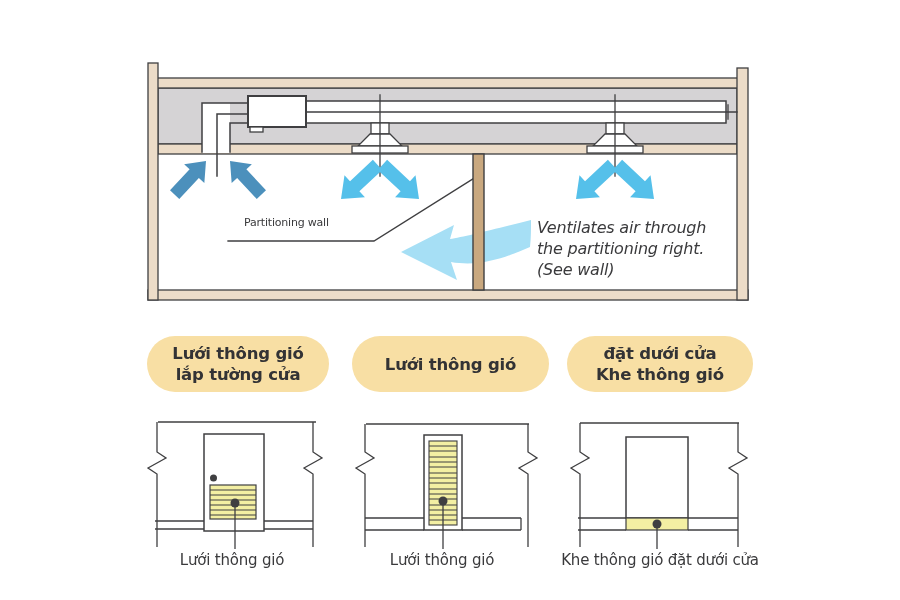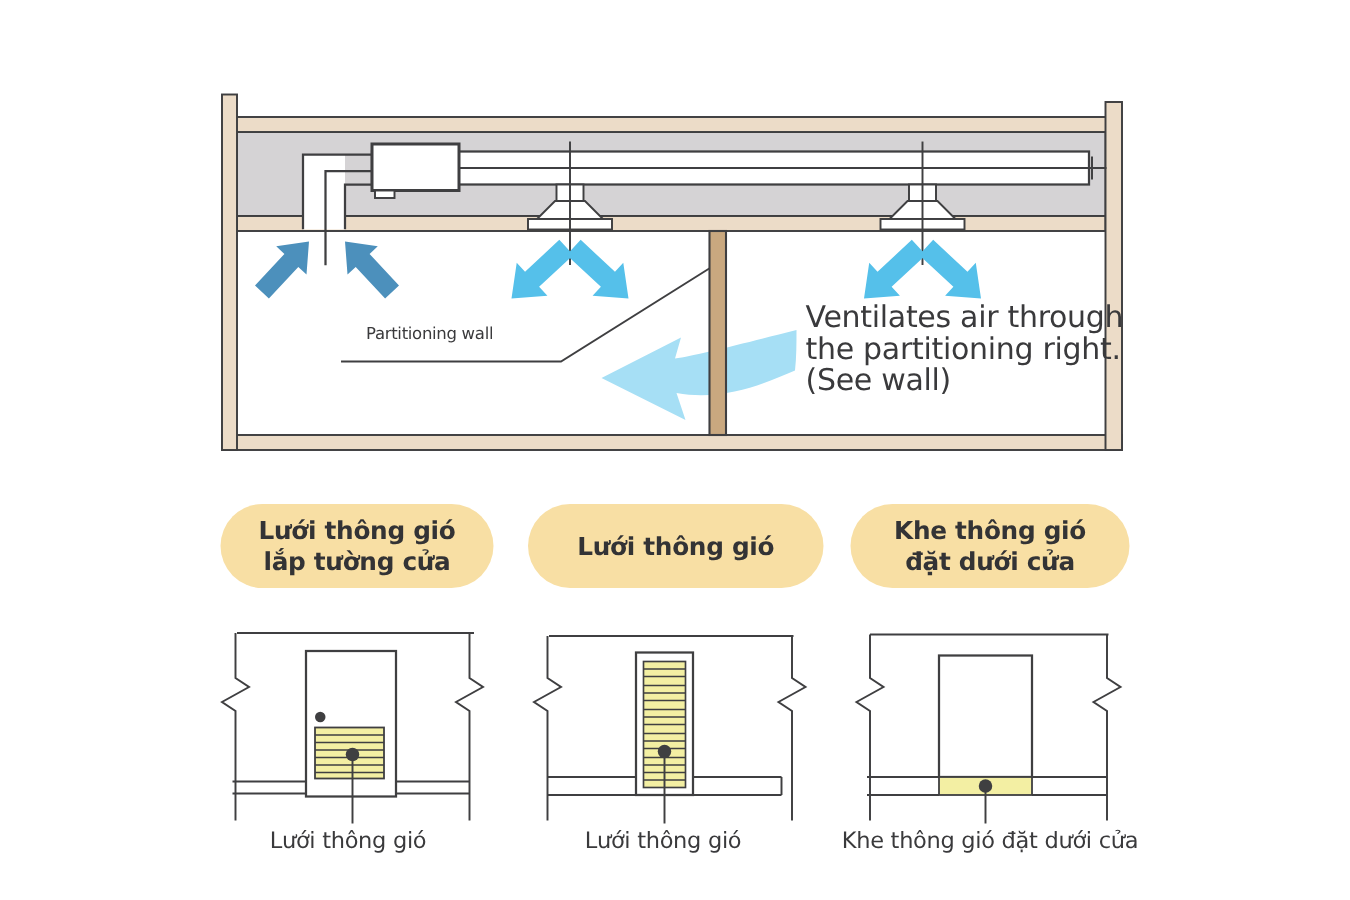--- a/index.html
+++ b/index.html
@@ -6,21 +6,21 @@
     --wall-fill:#ECDCC8; --partition-fill:#C9A87F; --plenum-fill:#D5D3D5;
     --line:#3F3F41; --dark-blue:#4C90BC; --light-blue:#55C0EA; --pale-blue:#A6DFF5;
     --grille-yellow:#F3EFA3; --callout-fill:#F8DFA4; --text:#3A3A3C;
   }
   html,body{margin:0;padding:0;}
   body{background:#fff;font-family:"DejaVu Sans","Liberation Sans",sans-serif;}
   .canvas{position:relative;width:900px;height:600px;background:#ffffff;overflow:hidden;}
   .canvas svg{position:absolute;left:0;top:0;}
   .txt{position:absolute;color:var(--text);}
   .partition-label{left:244px;top:216px;font-size:11px;letter-spacing:-0.2px;}
-  .note{left:537px;top:201px;font-size:20px;line-height:21px;letter-spacing:-0.2px;}
+  .note{left:537px;top:217px;font-size:16px;line-height:21px;letter-spacing:-0.2px;font-style:italic;}
   .pill{position:absolute;top:336px;height:56px;background:var(--callout-fill);
         border-radius:28px;display:flex;flex-direction:column;justify-content:center;
         align-items:center;text-align:center;}
   .pill .pl{font-weight:bold;font-size:16.5px;line-height:21px;color:#333335;letter-spacing:-0.2px;}
   .pill1{left:147px;width:182px;}
   .pill2{left:352px;width:197px;}
   .pill3{left:567px;width:186px;}
   .caption{position:absolute;top:551px;font-size:15px;color:var(--text);
            transform:translateX(-50%);white-space:nowrap;letter-spacing:-0.2px;}
   .cap1{left:232px;} .cap2{left:442px;} .cap3{left:660px;text-align:right;}
@@ -137,21 +137,21 @@
   </div>
 
   <div class="pill pill1">
     <div class="pl">Lưới thông gió</div>
     <div class="pl">lắp tường cửa</div>
   </div>
   <div class="pill pill2">
     <div class="pl">Lưới thông gió</div>
   </div>
   <div class="pill pill3">
+    <div class="pl">đặt dưới cửa</div>
     <div class="pl">Khe thông gió</div>
-    <div class="pl">đặt dưới cửa</div>
   </div>
 
   <div class="caption cap1">Lưới thông gió</div>
   <div class="caption cap2">Lưới thông gió</div>
   <div class="caption cap3">Khe thông gió đặt dưới cửa</div>
 
 </div>
 
 </body></html>

